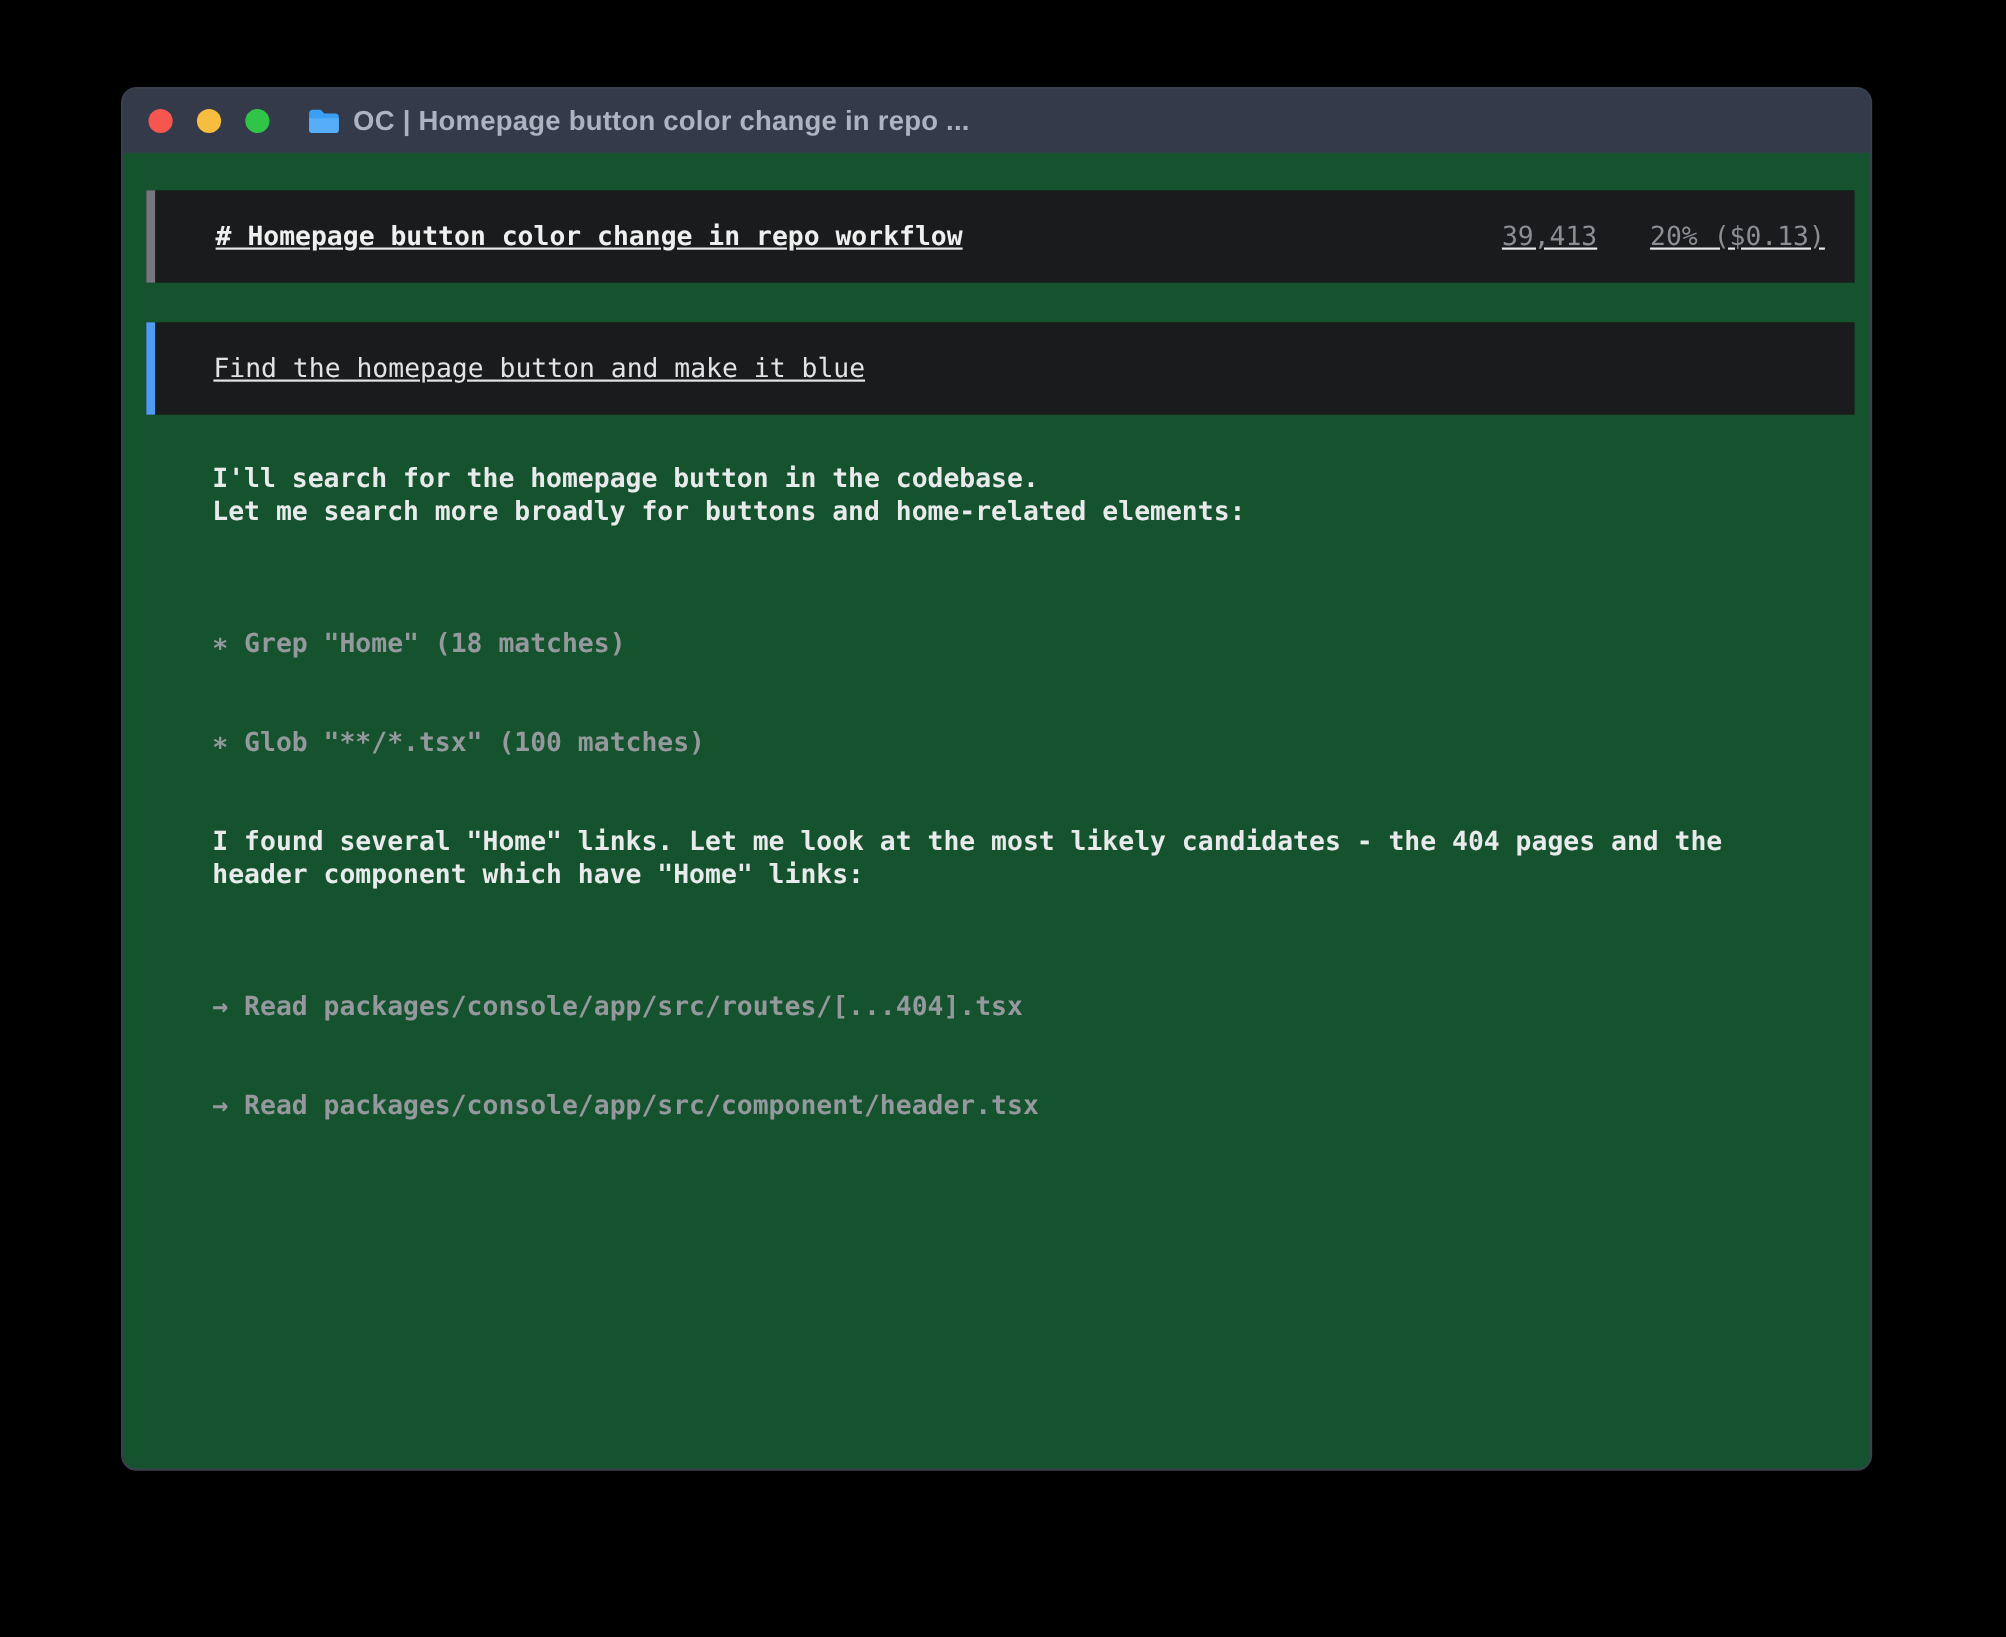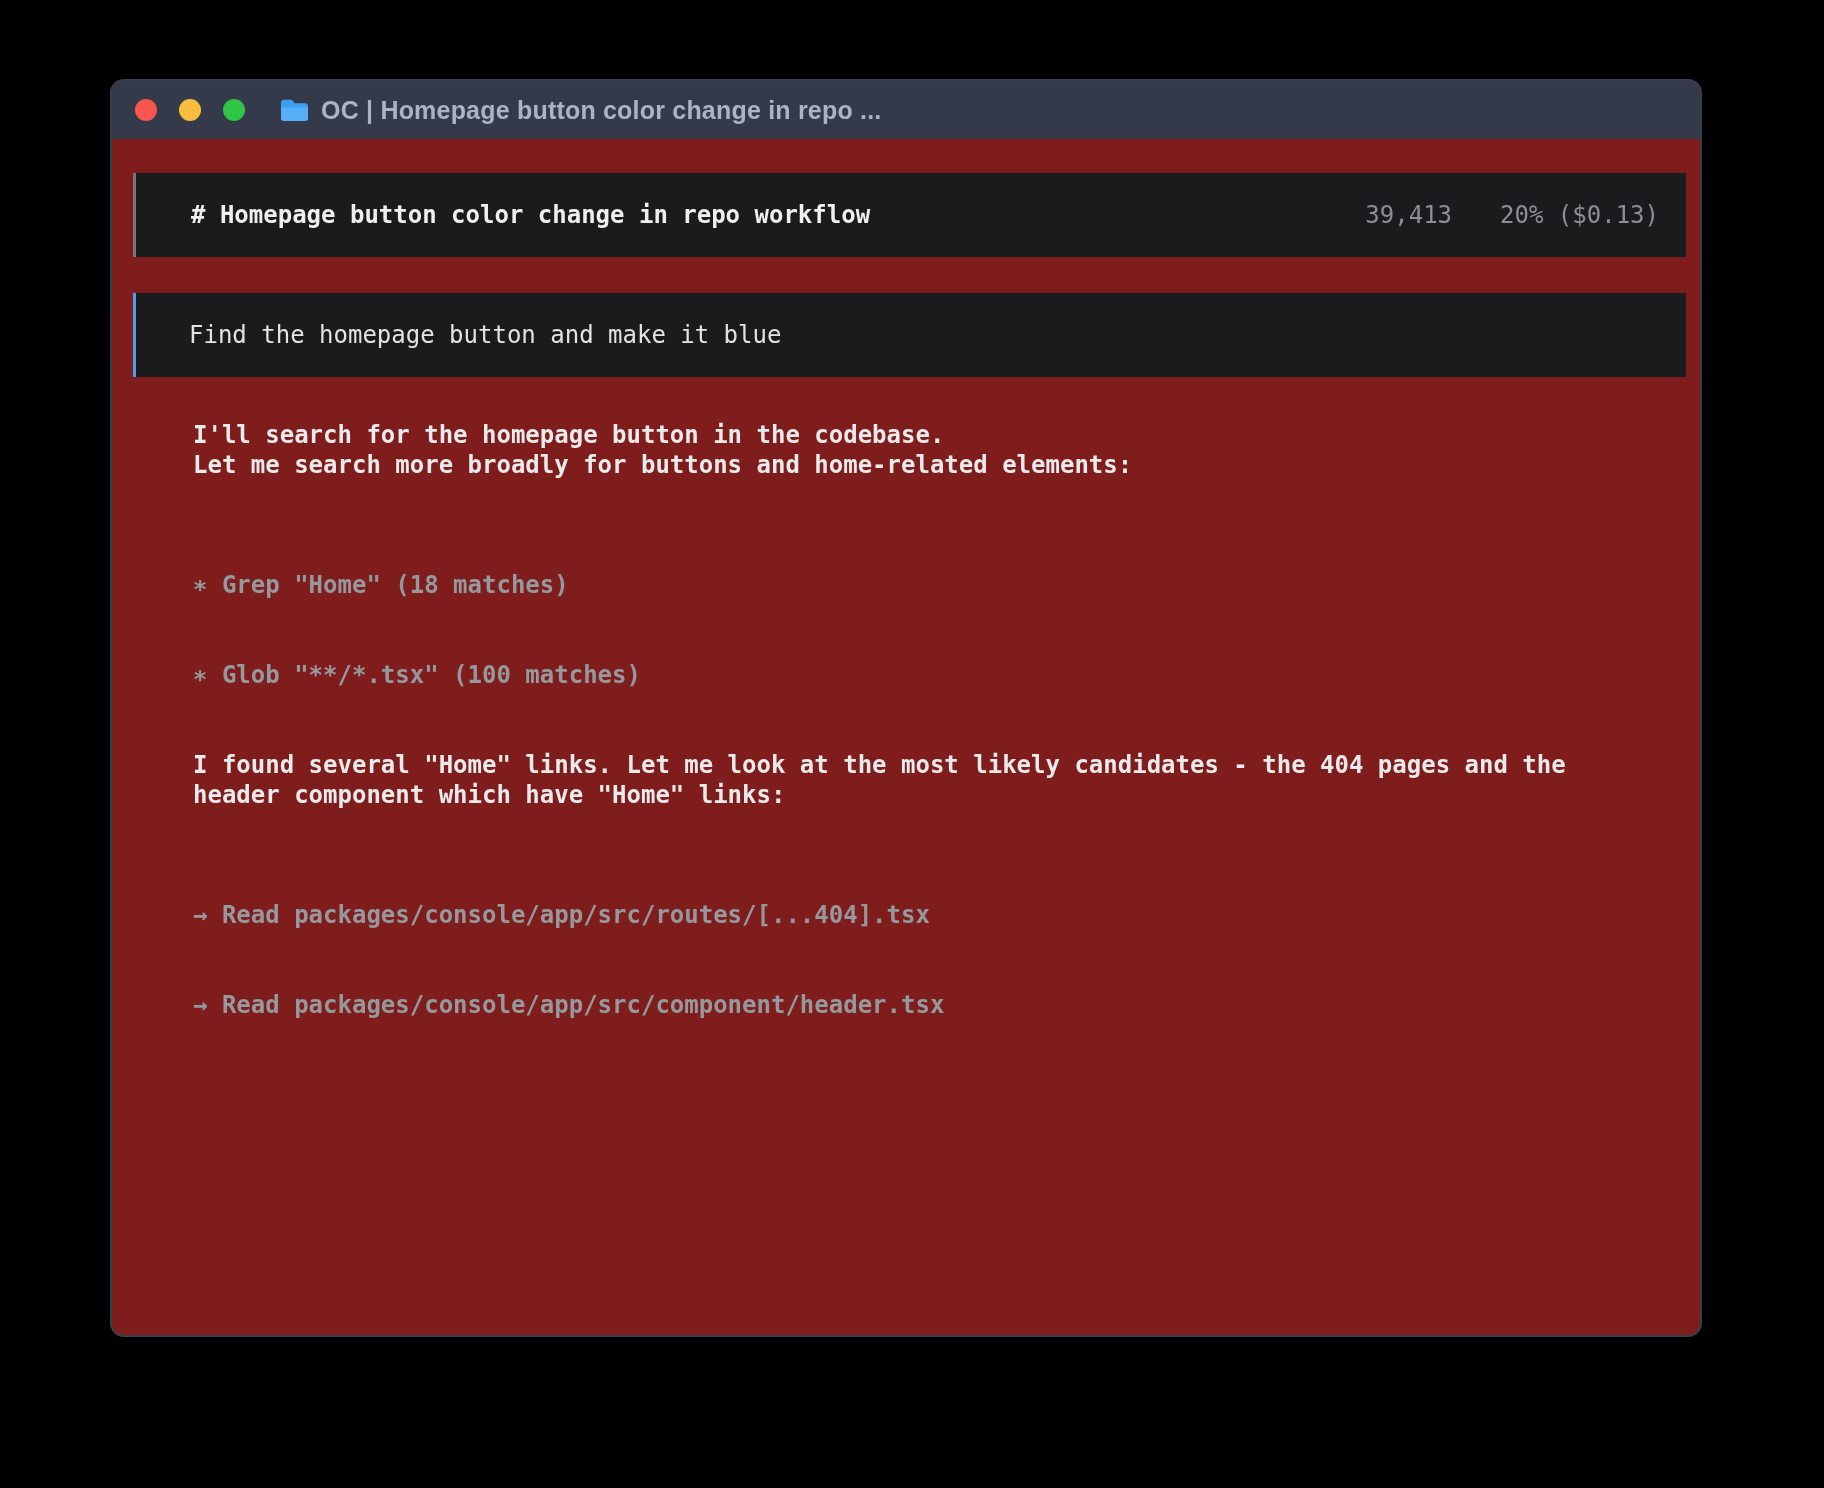--- a/index.html
+++ b/index.html
@@ -1,21 +1,21 @@
 <!DOCTYPE html>
 <html><head>
 <meta charset="utf-8">
 <style>
   * { margin:0; padding:0; box-sizing:border-box; }
   html,body { width:1824px; height:1488px; background:#000; overflow:hidden; }
   body { font-family:"DejaVu Sans Mono", monospace; font-size:24px; }
 
   .window {
     position:absolute; left:110px; top:79px; width:1592px; height:1258px;
-    background:#7f1d1d; border:2px solid #3a3f50; border-radius:14px;
+    background:#14532d; border:2px solid #3a3f50; border-radius:14px;
     overflow:hidden; display:flex; flex-direction:column;
   }
 
   
   .titlebar {
     flex:none; height:58px; background:#353a4b;
     display:flex; align-items:center; padding-left:23px;
   }
   .light { width:22px; height:22px; border-radius:50%; margin-right:22px; flex:none; }
   .light.red    { background:#f6564f; }
@@ -23,21 +23,21 @@
   .light.green  { background:#30c546; }
   .folder { margin-left:12px; margin-right:11px; flex:none; display:block; }
   .window-title {
     color:#aeb3c2; font-family:"Liberation Sans", sans-serif;
     font-size:25px; font-weight:700; letter-spacing:.2px; white-space:nowrap;
   }
 
   
   .main { flex:1; display:flex; flex-direction:column; padding:0 14px 0 21px; color:#e9eaeb; }
 
-  .block { border-left:3px solid #0f766e; background:#1a1b1c; }
+  .block { border-left:8px solid #0f766e; background:#1a1b1c;text-decoration:underline; }
 
   .header-block {
     margin-top:34px; height:84px; border-left-color:#75777c;
     display:flex; align-items:center; justify-content:space-between;
     padding:0 27px 0 55px; white-space:nowrap;
   }
   .header-title { font-weight:700; color:#eef0f0; }
   .header-stats { display:flex; gap:48px; color:#8b8e94; }
 
   .user-block {

